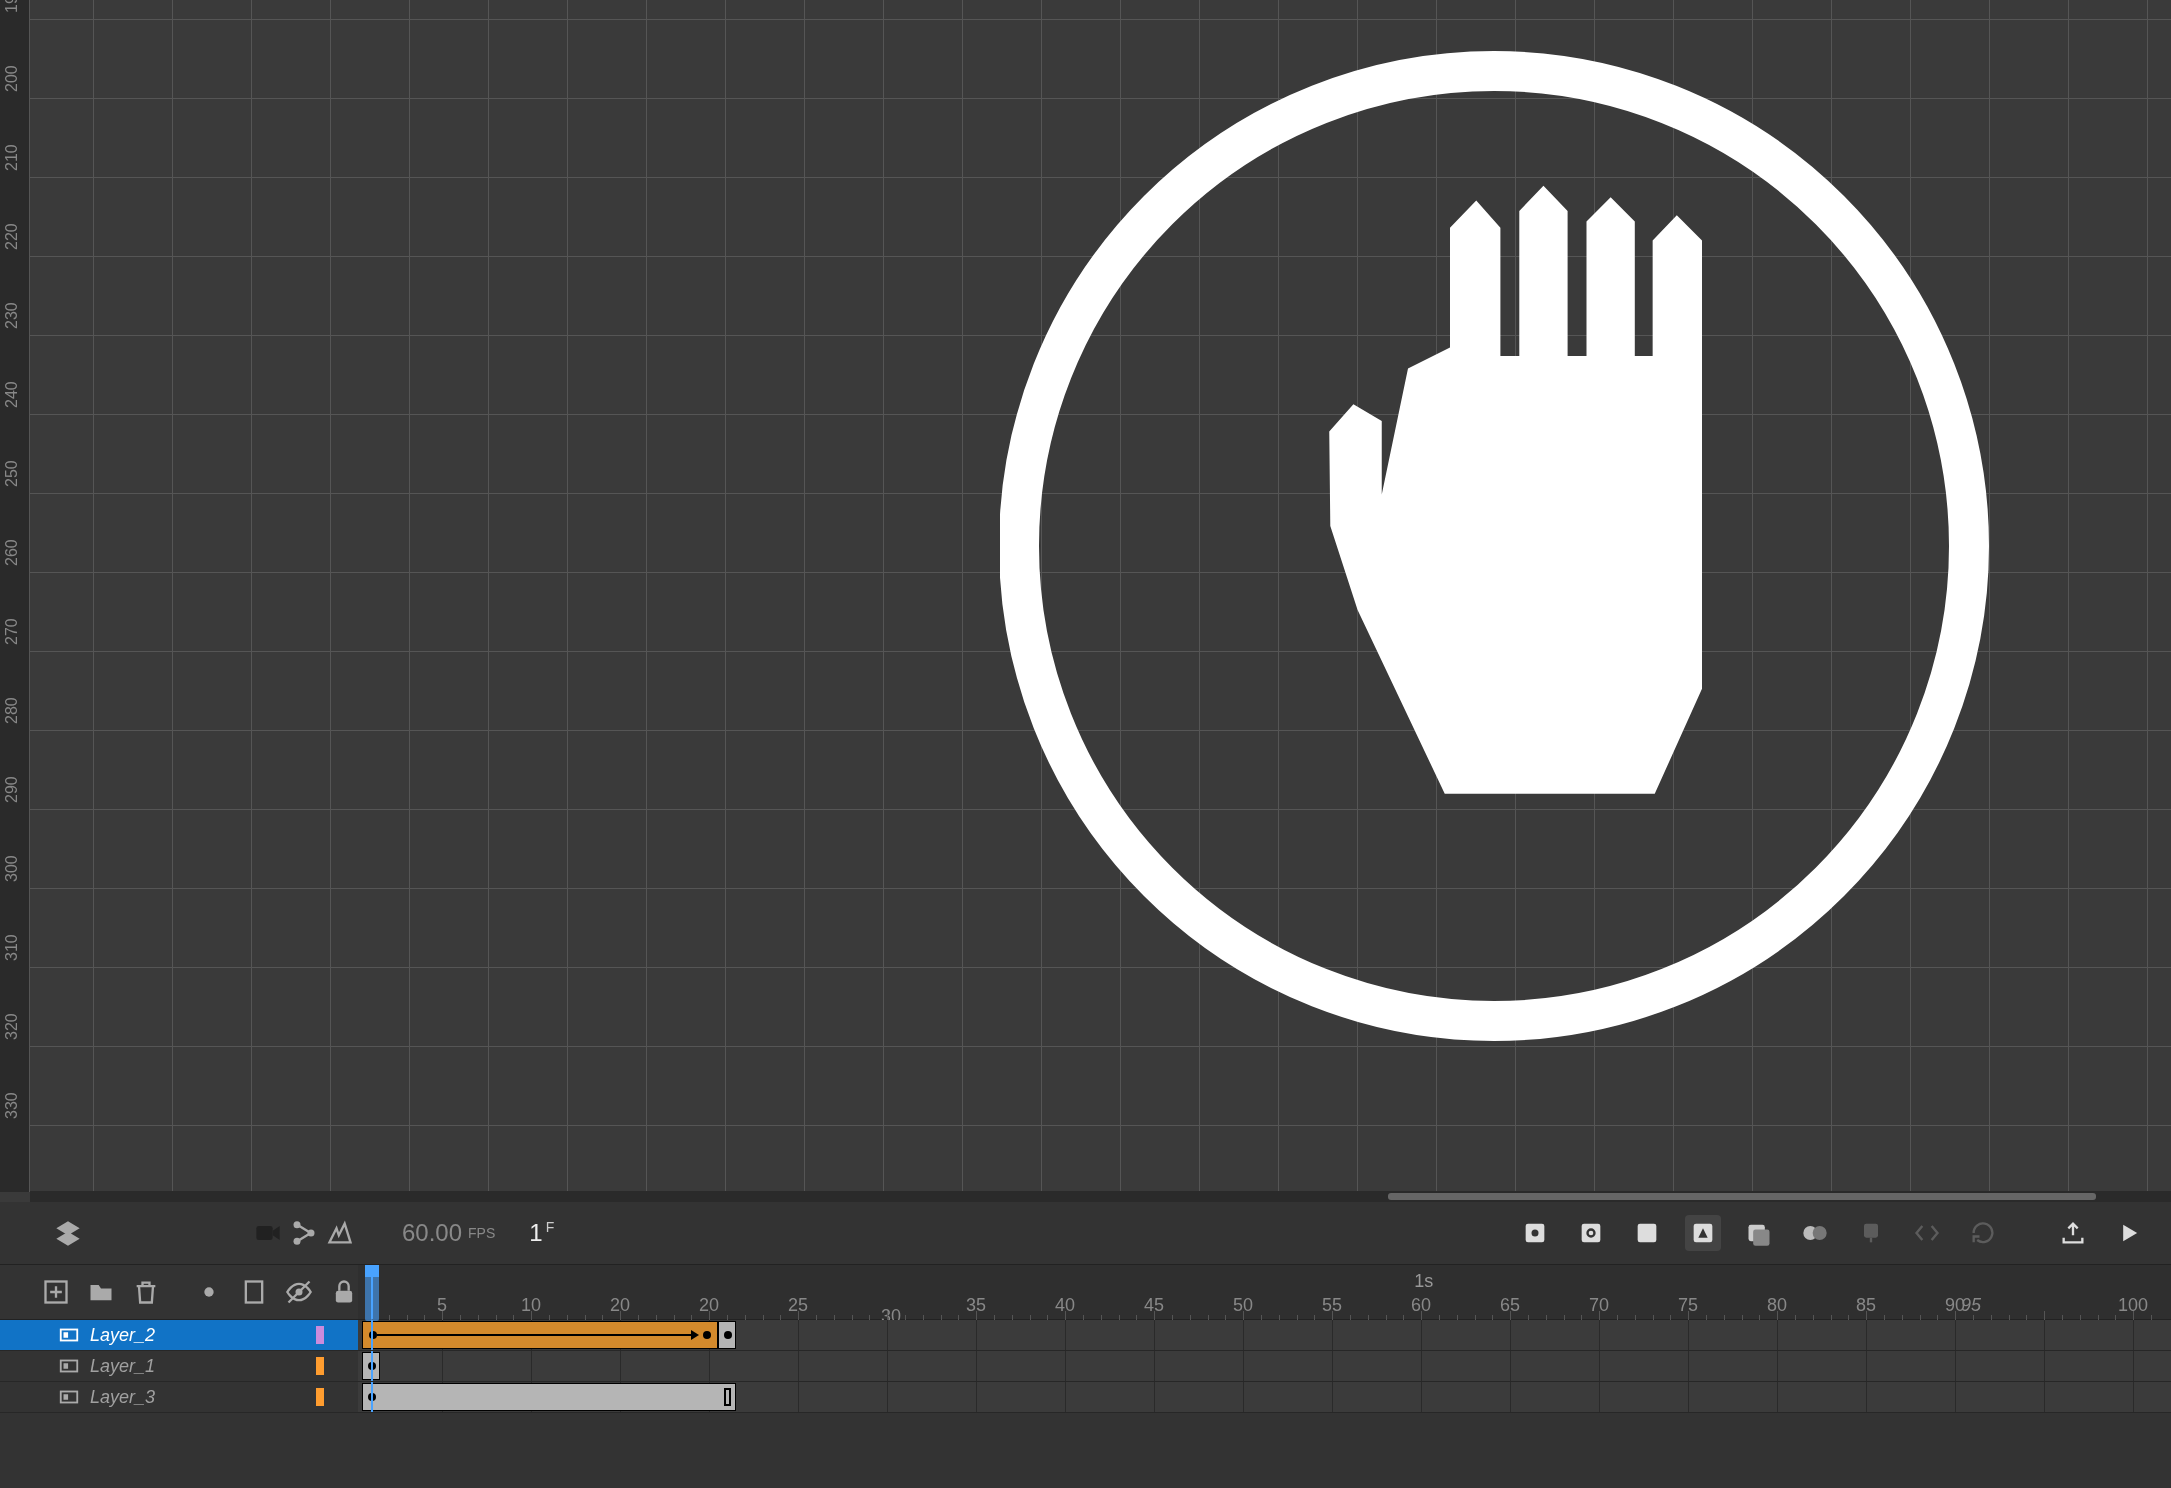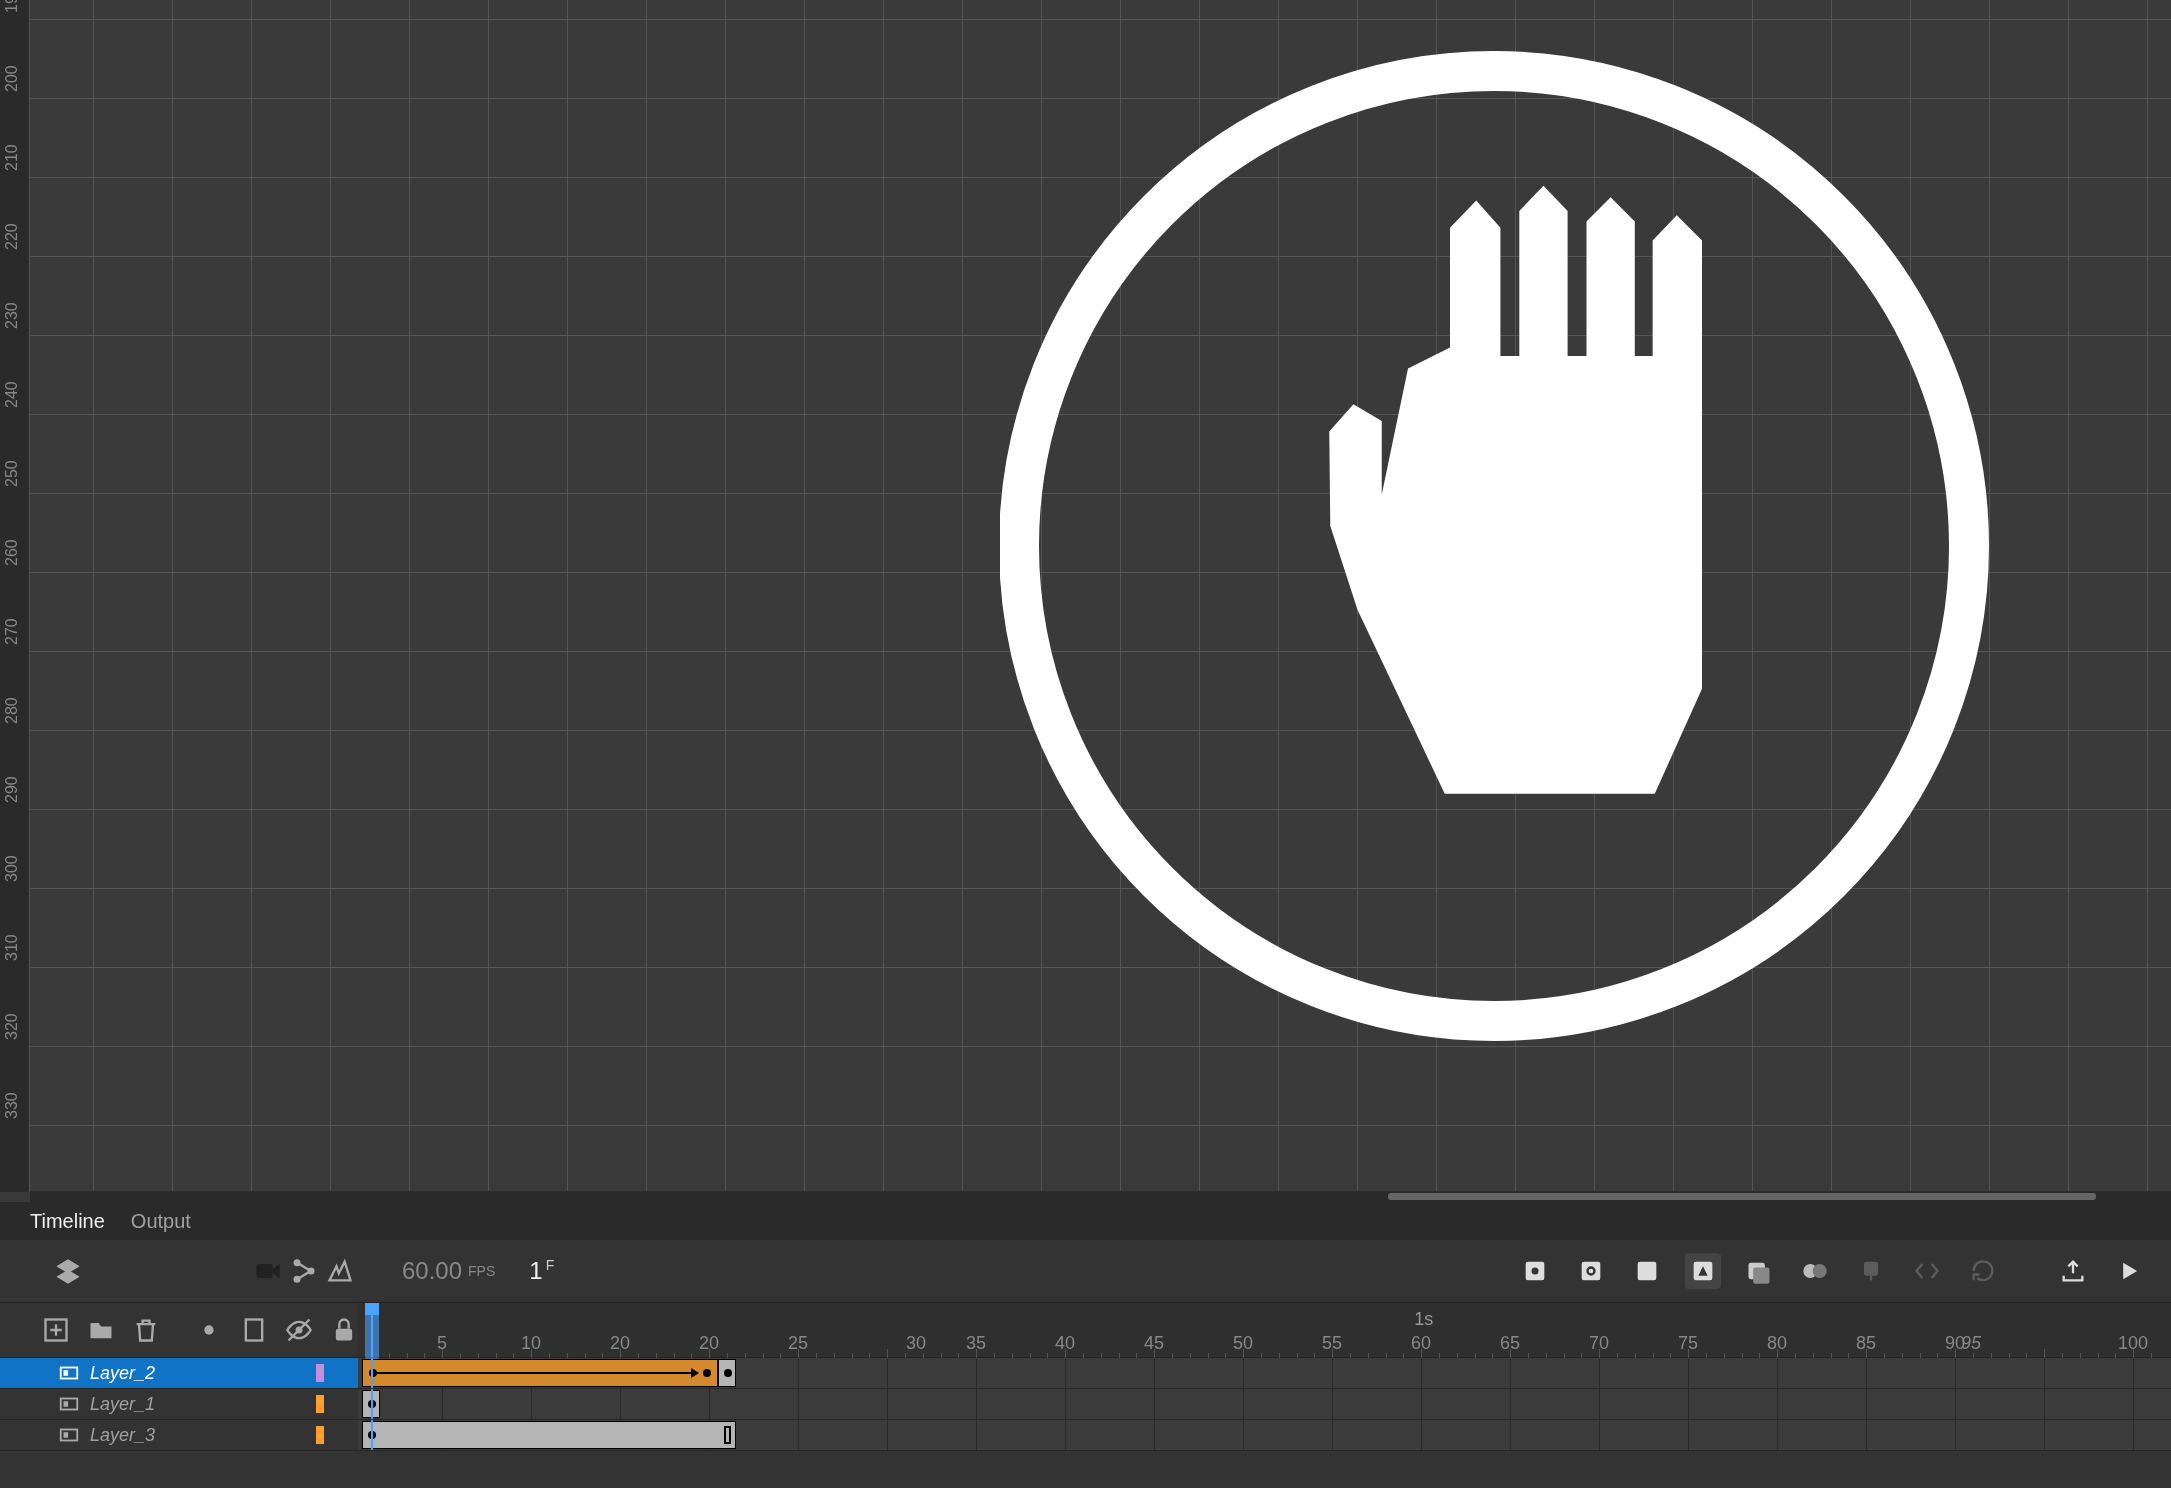--- a/index.html
+++ b/index.html
@@ -369,24 +369,20 @@
       Z" transform="translate(30,25) scale(1.05)"></path>
   </svg>
 
   <div class="h-scroll">
     <div class="h-scroll-thumb"></div>
   </div>
 </div>
 
 <div class="timeline-panel">
 
-  <div class="tab-strip">
-    <div class="tab active">Timeline</div>
-    <div class="tab">Output</div>
-  </div>
 
   <div class="timeline-toolbar">
     <div class="toolbar-left">
       <span class="icon-btn icon-norm">
         <svg viewBox="0 0 24 24">
             <path d="M12 2 2 8l10 6 10-6-10-6zm0 9L2 17l10 6 10-6-10-6z"></path>
           </svg>
       </span>
       <span style="flex:1"></span>
       <span class="icon-btn icon-dim">
@@ -532,21 +528,21 @@
     <div class="frame-ruler" id="frame-ruler">
       <div class="playhead" id="playhead-ruler" style="left: 12.9px;">
         <div class="playhead-top"></div>
         <div class="playhead-head"></div>
       </div>
     <div class="tick-major" style="left: 84.1px;">5</div>
         <div class="tick-major" style="left: 173.1px;">10</div>
         <div class="tick-major" style="left: 262.1px;">20</div>
         <div class="tick-major" style="left: 351.1px; text-align: right;">20</div>
         <div class="tick-major" style="left: 440.1px;">25</div>
-        <div class="tick-major" style="left: 558px;">30</div>
+        <div class="tick-major" style="left: 533px; margin-top: 11px;">30</div>
         <div class="tick-major" style="left: 618.1px;">35</div>
         <div class="tick-major" style="left: 707.1px;">40</div>
         <div class="tick-major" style="left: 796.1px;">45</div>
         <div class="tick-major" style="left: 885.1px;">50</div>
         <div class="tick-major" style="left: 974.1px;">55</div>
         <div class="tick-major" style="left: 1063.1px;">60</div>
         <div class="tick-major" style="left: 1152.1px;">65</div>
         <div class="tick-major" style="left: 1241.1px;">70</div>
         <div class="tick-major" style="left: 1330.1px;">75</div>
         <div class="tick-major" style="left: 1419.1px;">80</div>

